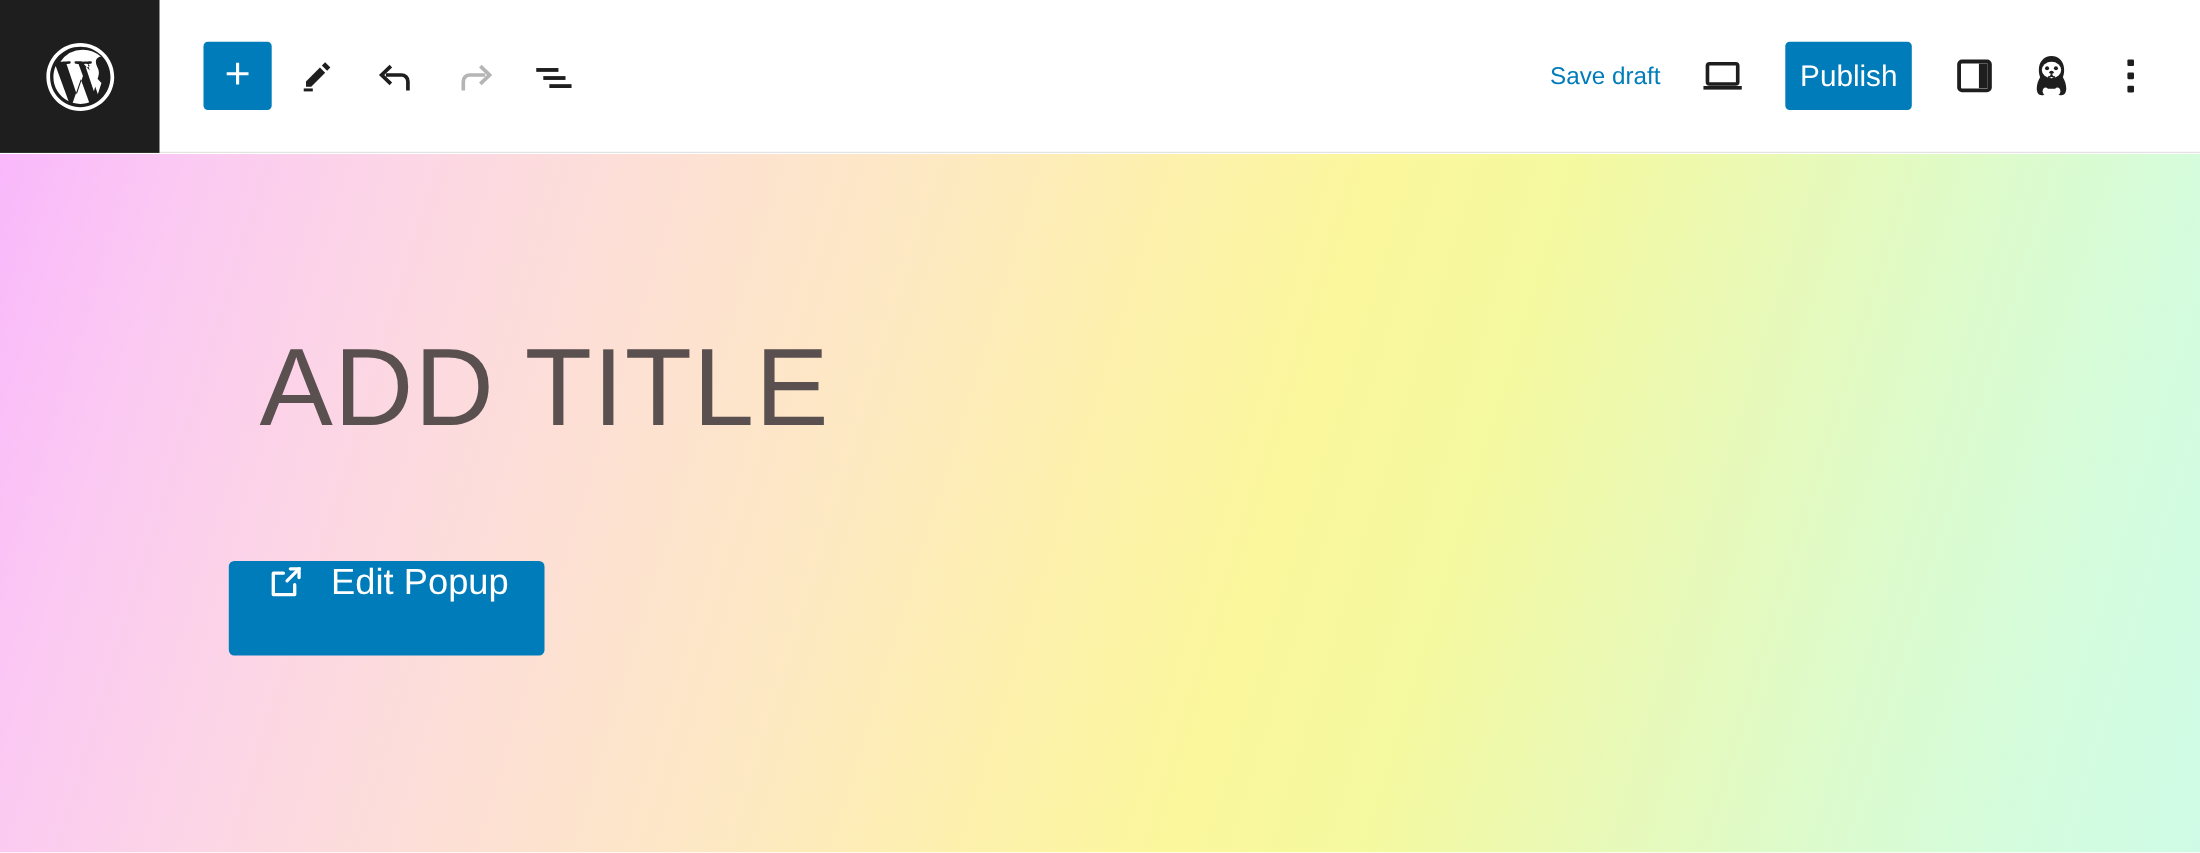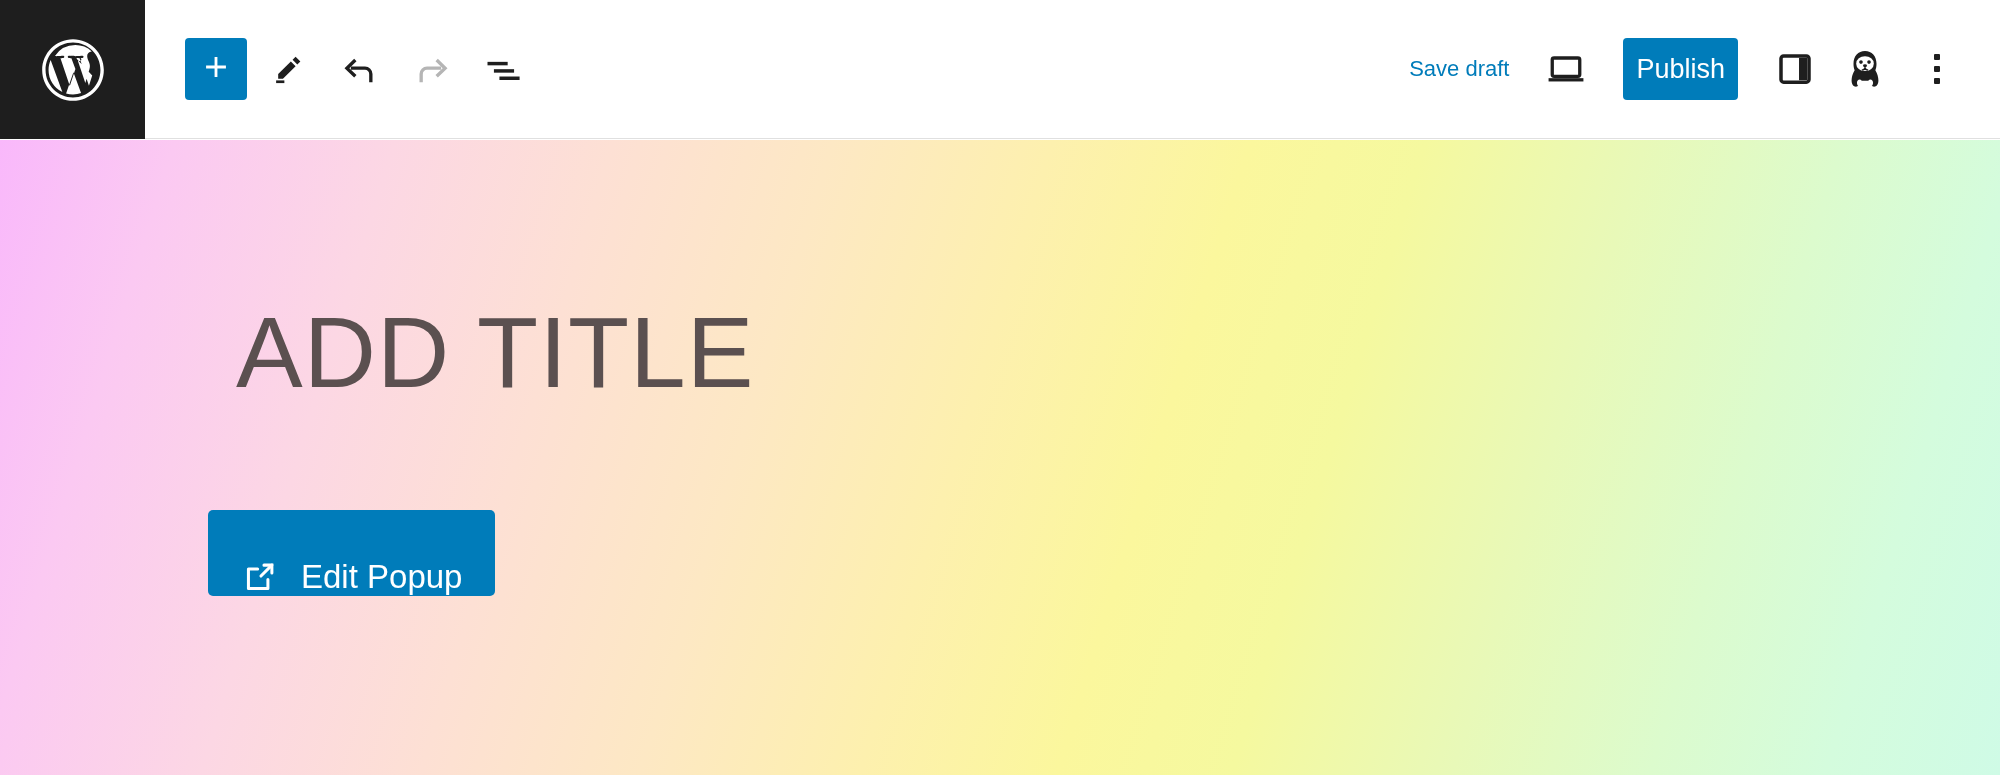--- a/index.html
+++ b/index.html
@@ -188,21 +188,21 @@
   .edit-popup-btn {
     position: absolute;
     left: 208px;
     top: 370px;
     height: 86px;
     background: #007cba;
     color: #ffffff;
     border: none;
     border-radius: 5px;
     display: flex;
-    align-items: flex-end;
+    align-items: flex-start;
     gap: 22px;
     padding: 0 33px;
     font-size: 33px;
     cursor: pointer;
     font-family: "Liberation Sans", sans-serif;
   }
   .edit-popup-btn svg { display: block; flex: 0 0 auto; }
 </style>
 </head>
 <body>

